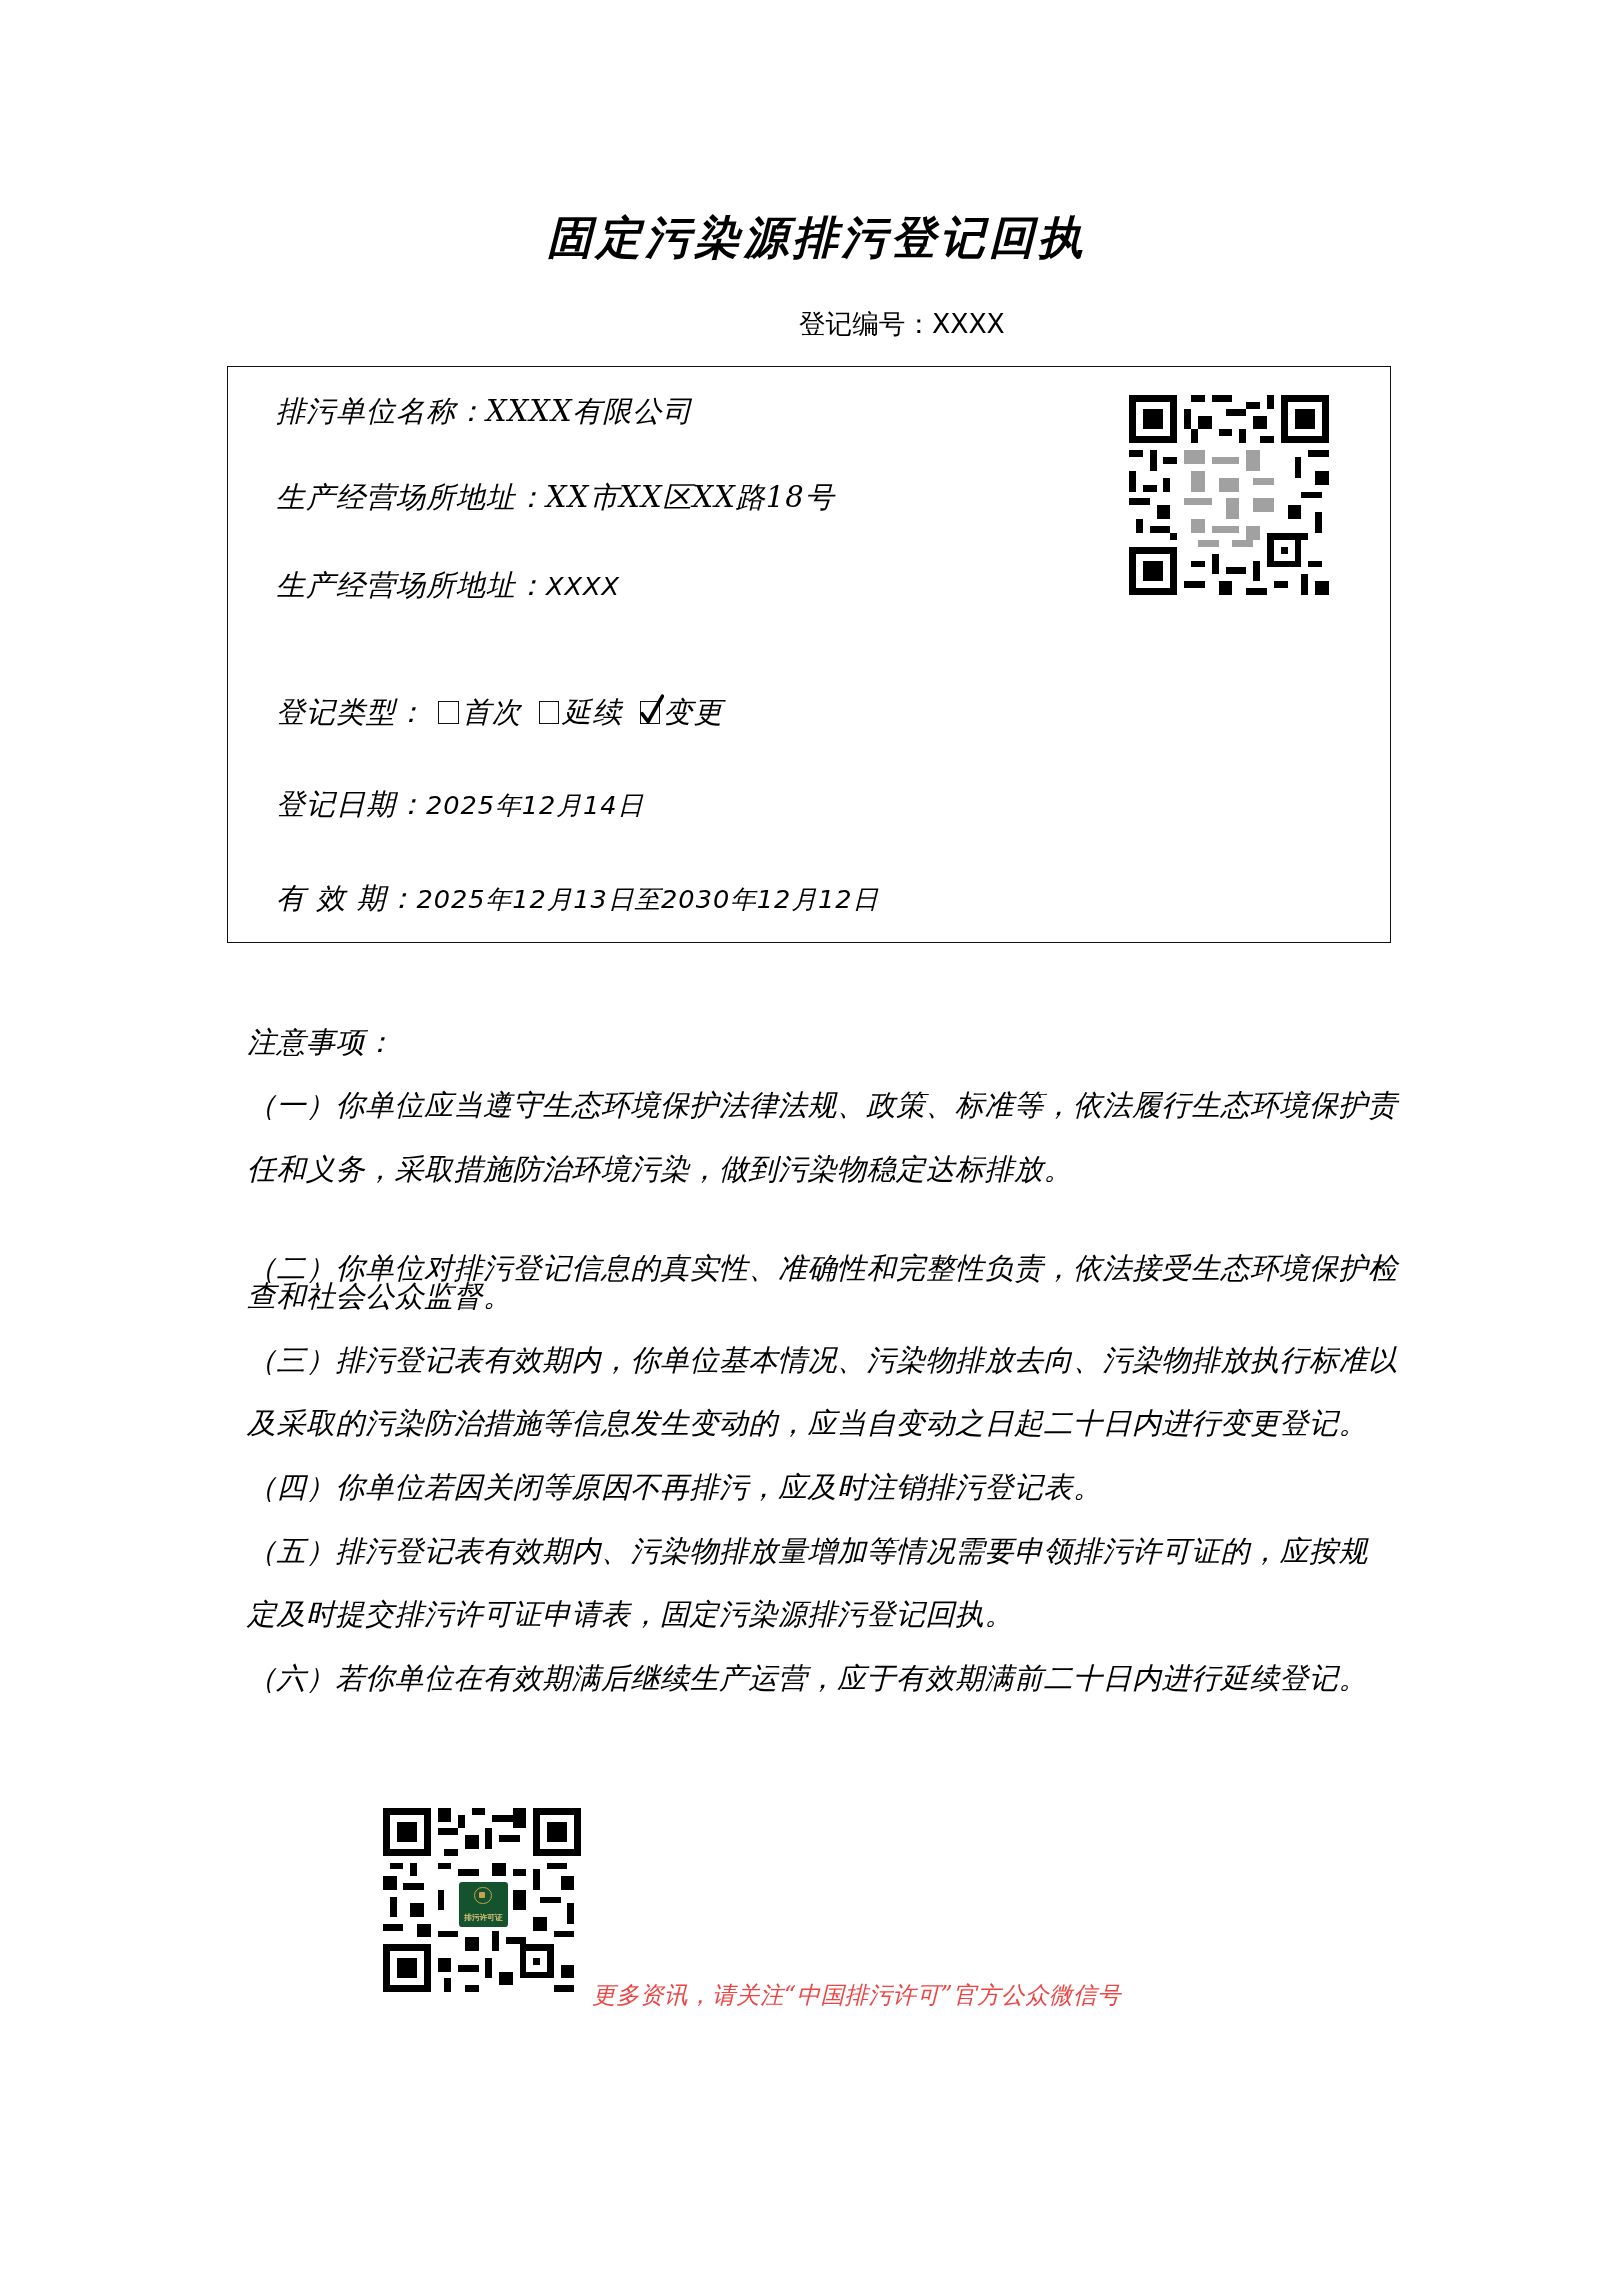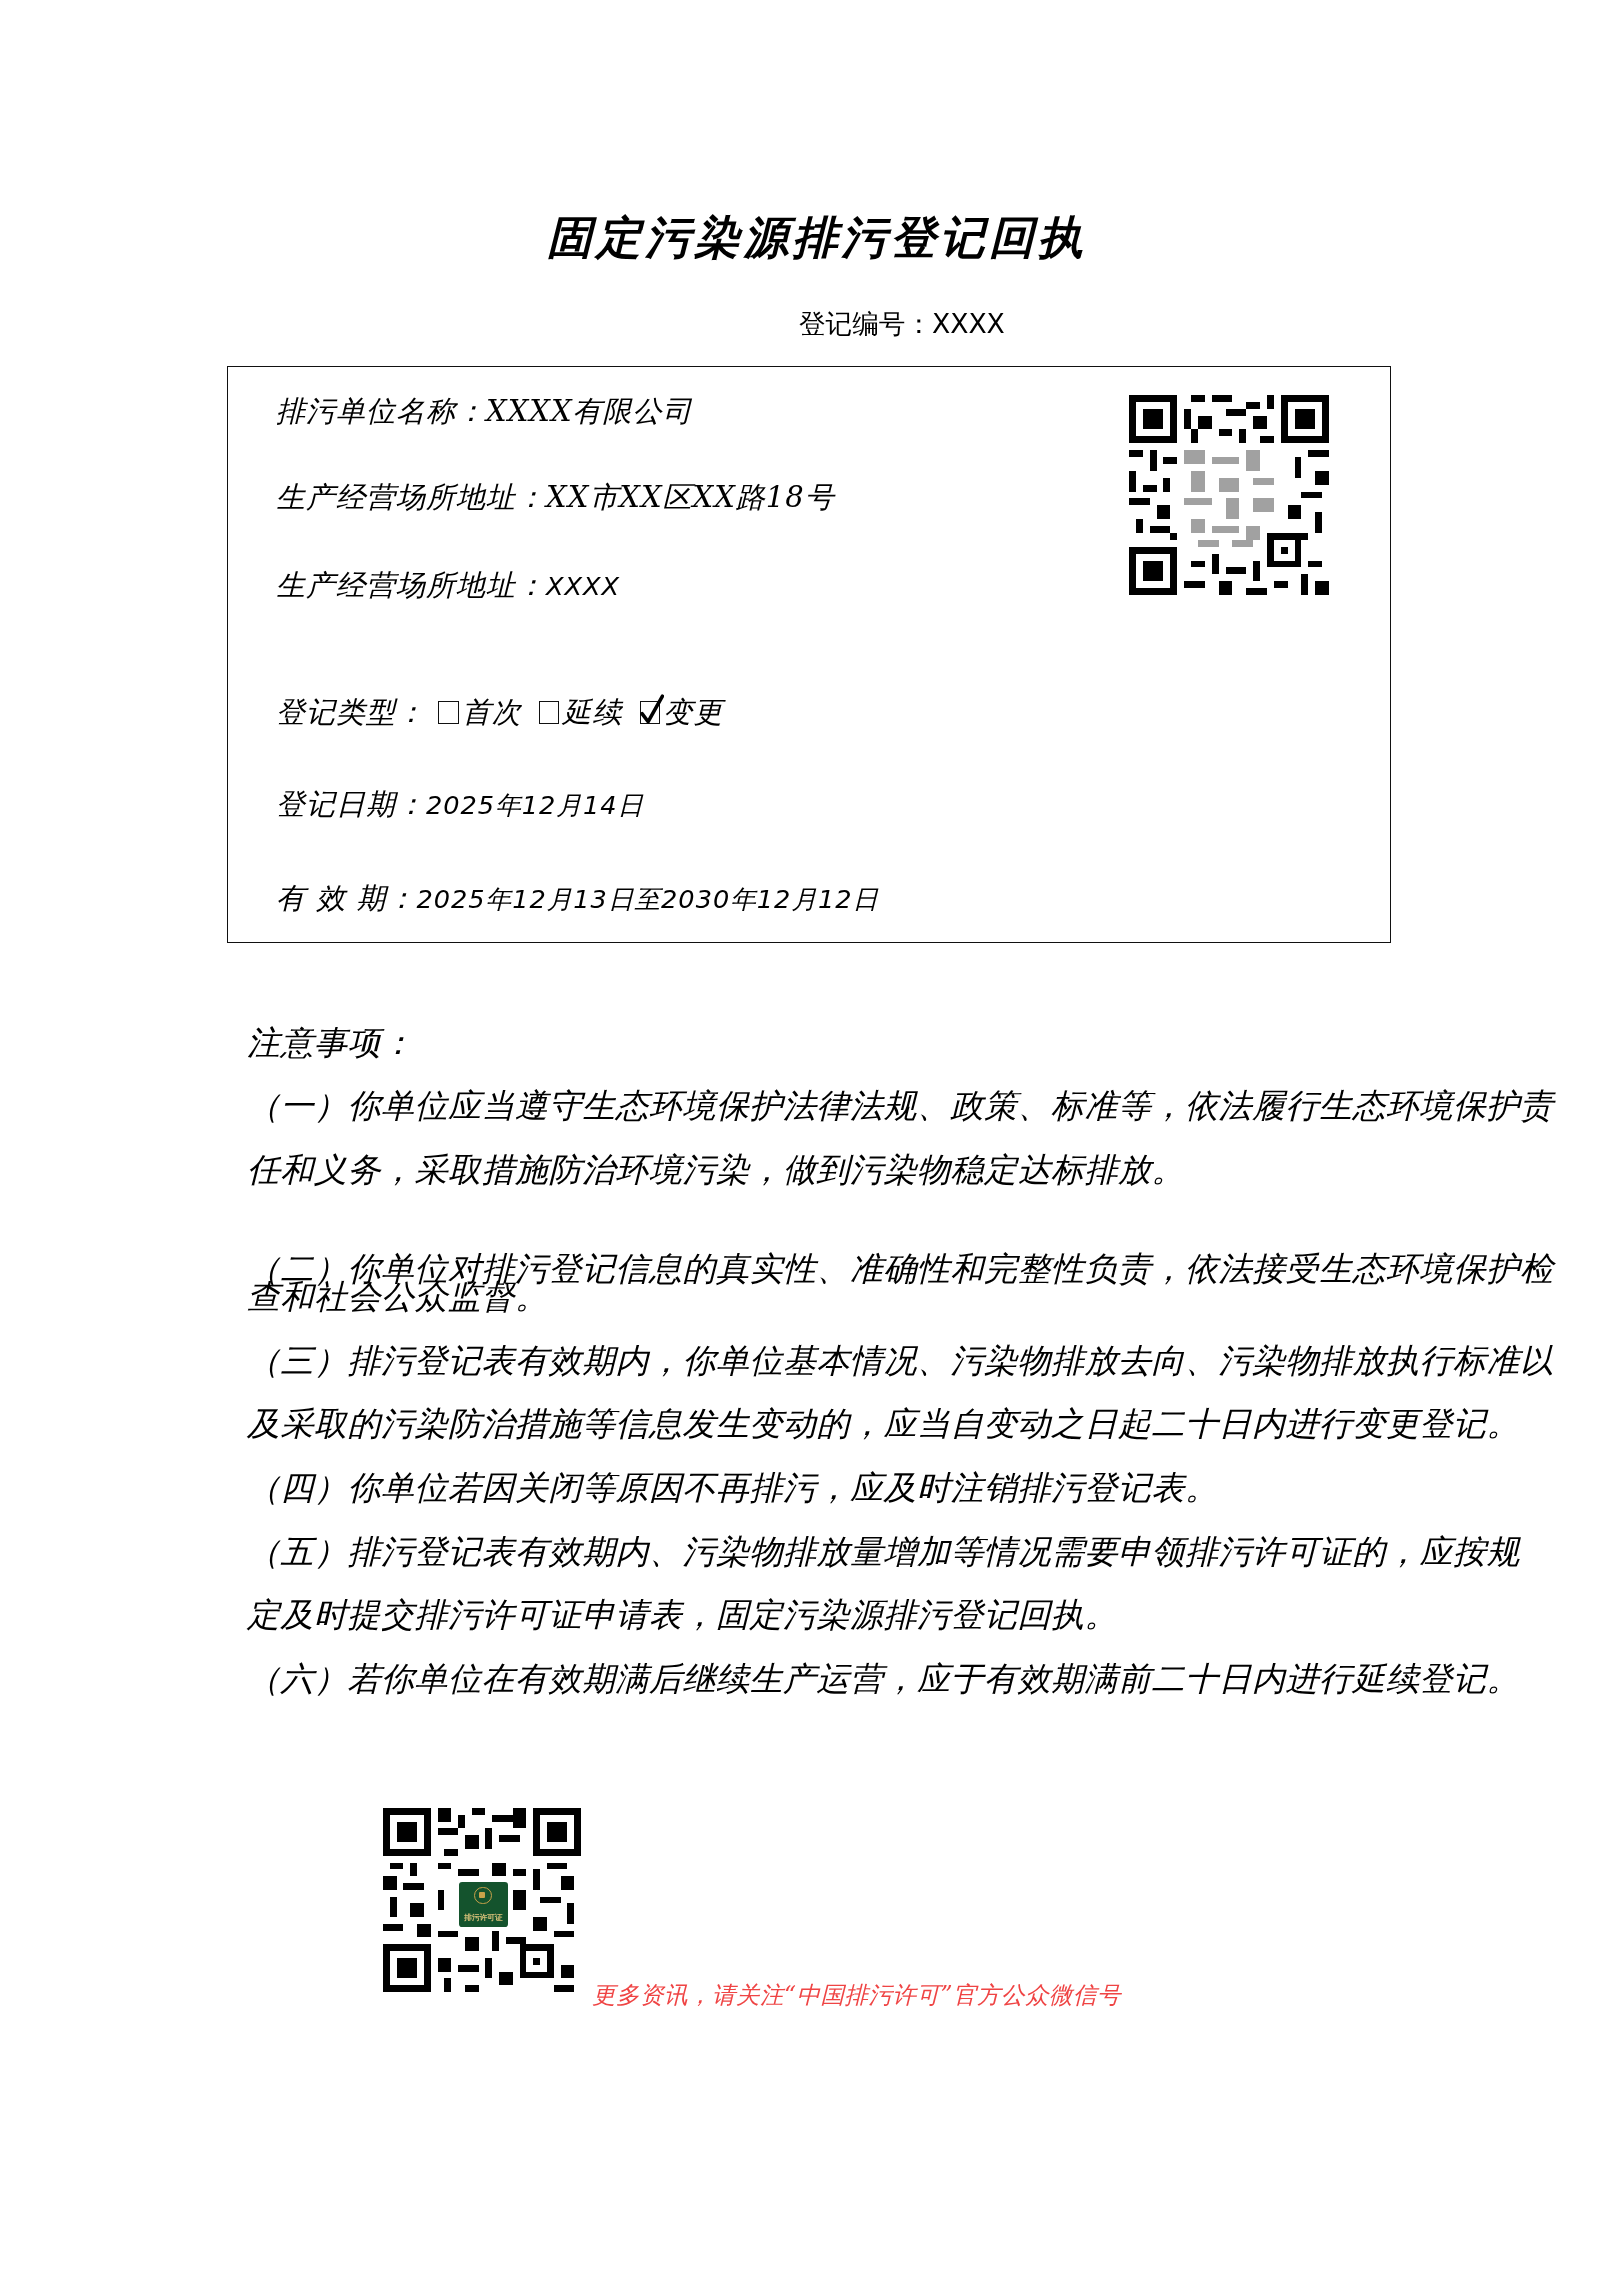--- a/index.html
+++ b/index.html
@@ -21,21 +21,21 @@
     .f5 { top: 789px; }
     .f6 { top: 883px; }
 
     .cb { display: inline-block; width: 20.4px; height: 23.5px; border: 1.5px solid #111; vertical-align: -2px; margin: 0 3.1px 0 2px; position: relative; box-sizing: border-box; }
     .cb.checked svg { position: absolute; left: -1px; top: -7.2px; }
     .opt-label { margin-right: 5.1px; }
 
     .qr { left: 1129px; top: 395px; width: 200px; height: 200px; }
     .qr2 { left: 383px; top: 1808px; width: 198px; height: 184px; }
 
-    .notes { left: 247px; font-size: 33px; line-height: 31px; letter-spacing: 0.5px; }
+    .notes { left: 247px; font-size: 29px; line-height: 31px; letter-spacing: 0.5px; }
     .red-note { left: 592px; top: 1981px; font-size: 23.5px; line-height: 29px; color: #ef4444; letter-spacing: 0.5px; }
 
     .logo { position: absolute; left: 74px; top: 72px; width: 49px; height: 45px; background: #14532d; border-radius: 5.1px; border: 2px solid #fff; box-sizing: content-box; }
     .logo .emblem { position: absolute; left: 15.3px; top: 5.1px; width: 17.4px; height: 17.4px; border-radius: 50%; border: 1.5px solid #c8a24a; box-sizing: border-box; }
     .logo .emblem::after { content: ""; position: absolute; left: 4.1px; top: 4.1px; width: 6.1px; height: 6.1px; background: #c8a24a; border-radius: 1px; }
     .logo .logo-text { position: absolute; left: 0; right: 0; bottom: 4.1px; text-align: center; font-size: 7.7px; color: #d9c27a; font-family: "DejaVu Serif", "Liberation Serif", serif; font-weight: bold; }
   </style>
 </head>
 <body>
 

